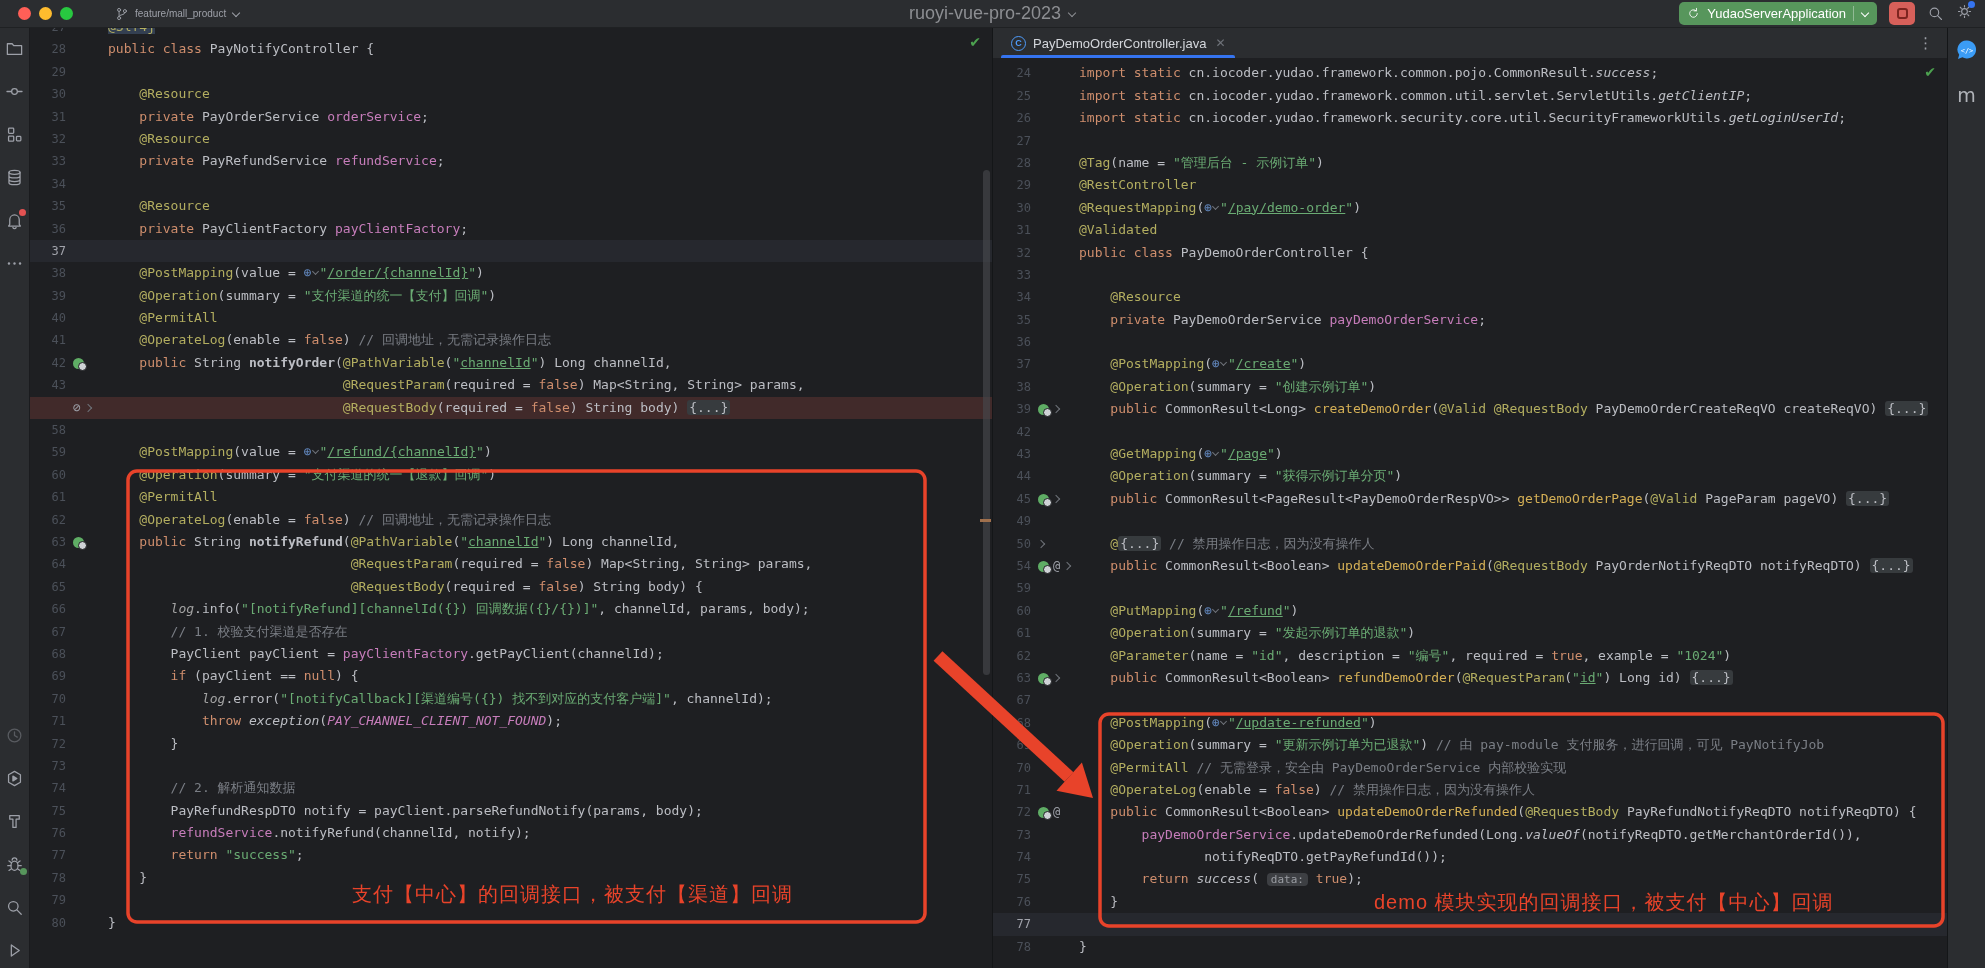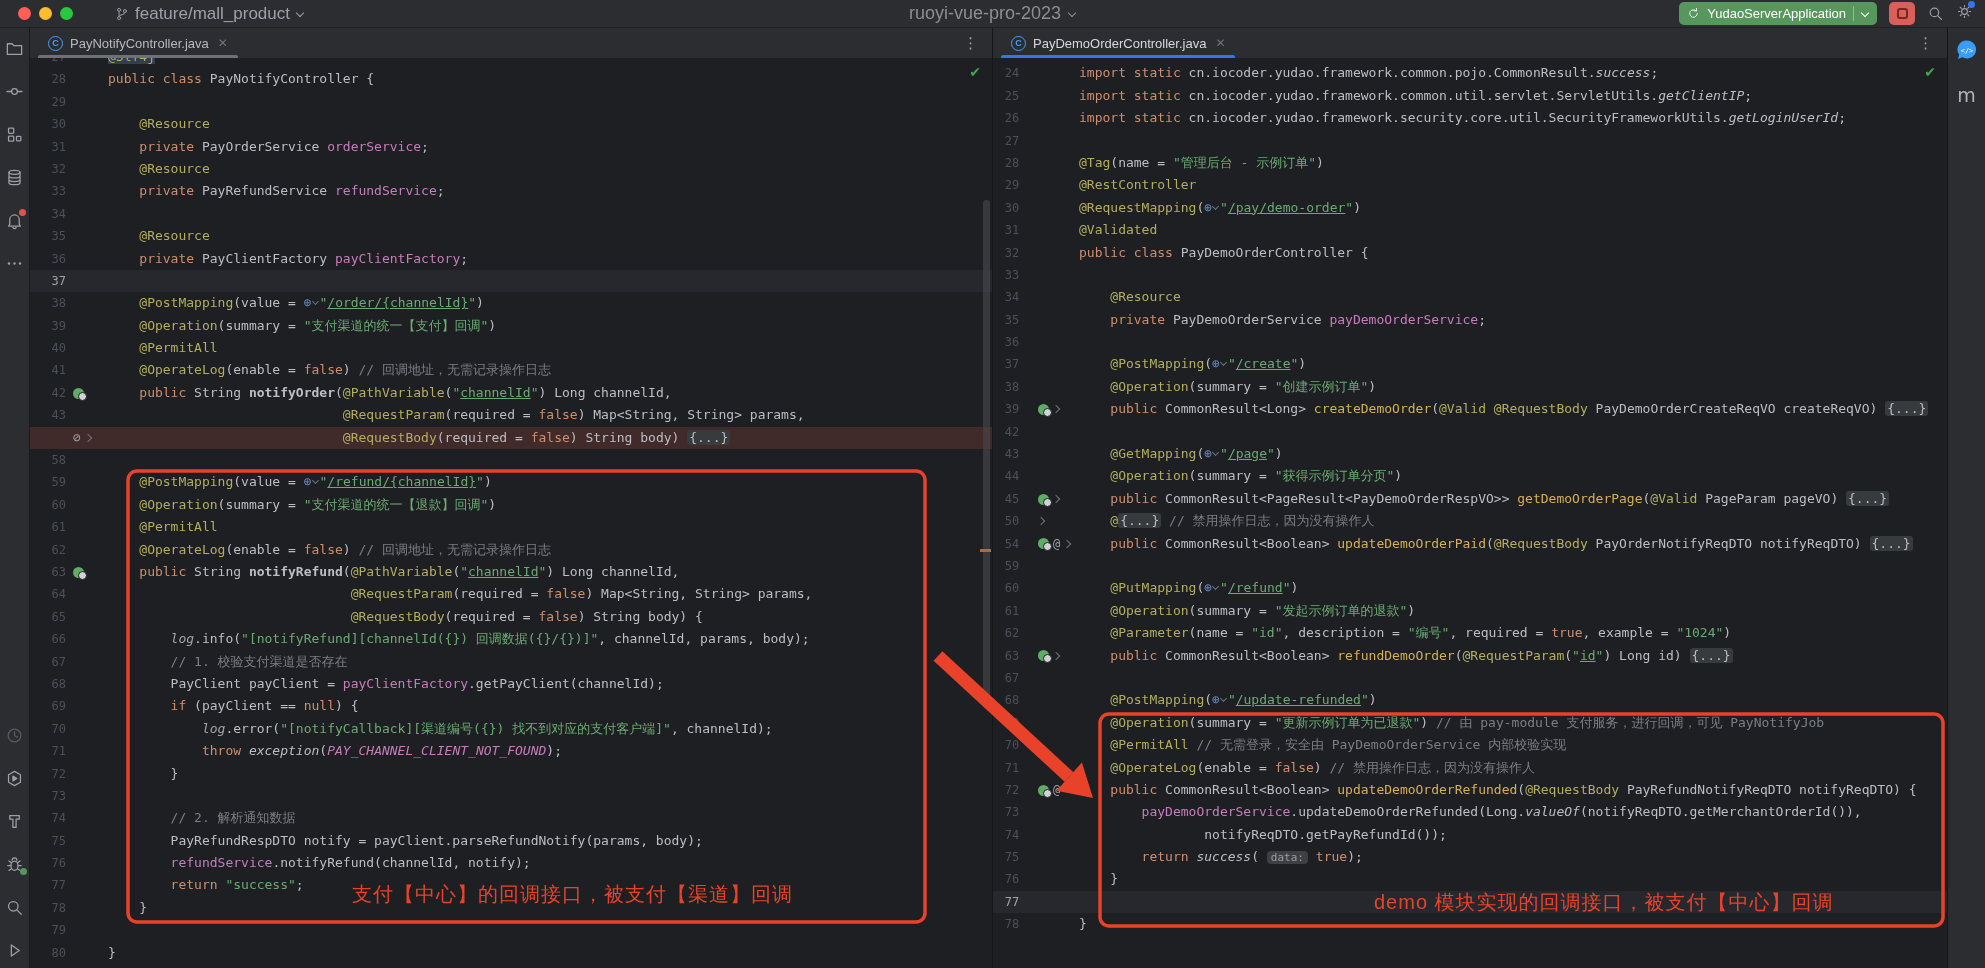--- a/index.html
+++ b/index.html
@@ -8,21 +8,21 @@
     background: #1e1f22; font-family: "Liberation Sans", sans-serif; color: #bcbec4;
   }
   
   .titlebar {
     height: 28px; background: #2b2d30; display: flex; align-items: center;
     position: relative; border-bottom: 1px solid #1f2123; padding: 0 12px;
   }
   .traffic { display: flex; gap: 8px; margin-left: 6px; }
   .tl { width: 13px; height: 13px; border-radius: 50%; }
   .tl.close { background: #ff5f57; } .tl.min { background: #febc2e; } .tl.max { background: #28c840; }
-  .branch-widget { display: flex; align-items: center; gap: 6px; margin-left: 42px; color: #9da0a8; font-size: 17px; cursor: default; }
+  .branch-widget { display: flex; align-items: center; gap: 6px; margin-left: 42px; color: #9da0a8; font-size: 10px; cursor: default; }
   .proj-center { position: absolute; left: 0; right: 0; text-align: center; color: #8c8e92; font-size: 18px; pointer-events: none; }
   .proj-inner { display: inline-flex; align-items: center; gap: 7px; pointer-events: auto; }
   .tb-right { margin-left: auto; display: flex; align-items: center; gap: 12px; }
   .run-pill {
     display: flex; align-items: center; gap: 7px; background: #57965c; color: #fff;
     border-radius: 5px; padding: 3px 8px; font-size: 13px; height: 23px;
   }
   .run-pill .sep { width: 1px; height: 15px; background: rgba(255,255,255,.35); }
   .stop-btn { width: 26px; height: 23px; background: #d7605a; border-radius: 5px; display: flex; align-items: center; justify-content: center; }
   .stop-inner { width: 11px; height: 11px; border: 2.5px solid #7d241f; border-radius: 3px; }
@@ -69,21 +69,21 @@
   .editor { position: relative; flex: 1; overflow: hidden; }
   .code-area { position: absolute; left: 0; right: 0; }
   #code-left { top: -12px; }
   #code-right { top: -18px; }
   .row { display: flex; height: 22.4px; line-height: 22.4px; white-space: pre;
     font-family: "DejaVu Sans Mono", monospace; font-size: 13px; }
   .row.bg-caret { background: #26282e; }
   .row.bg-bp { background: #412a2a; }
   .ln { flex: 0 0 36px; text-align: right; color: #4b5059; font-size: 12px; }
   .ln-hl { color: #a1a3ab; }
-  .pane-right .ln { flex-basis: 38px; text-align: center; }
+  .pane-right .ln { flex-basis: 38px; }
   .gic { flex: 0 0 42px; display: inline-flex; align-items: center; gap: 4px; padding-left: 7px; }
   .pane-right .gic { flex-basis: 48px; }
   .codeline { flex: 1 1 auto; overflow: hidden; }
   
   .gi-ep { width: 11px; height: 11px; border-radius: 50%; background: #5fad65; position: relative; display: inline-block; }
   .gi-ep::after { content: ""; position: absolute; width: 7px; height: 7px; border-radius: 50%;
     background: #cfd2d6; border: 1px solid #1e1f22; right: -3px; bottom: -2px; }
   .gi-at { color: #9da0a8; font-size: 12px; font-family: "DejaVu Sans Mono", monospace; }
   .gi-chev { width: 8px; height: 8px; display: inline-block; position: relative; }
   .gi-chev::after { content: ""; position: absolute; left: 0; top: 1px; width: 5px; height: 5px;
@@ -237,28 +237,20 @@
       </svg>
     </span>
     <span class="ab-icon">
       <svg class="icon" width="19" height="19" viewBox="0 0 24 24">
         <path d="M8 5 L18 12 L8 19 z"></path>
       </svg>
     </span>
   </div>
 
   <div class="pane pane-left">
-    <div class="tabbar">
-      <div class="tab tab-underline-gray">
-        <span class="cls-icon"></span>
-        <span>PayNotifyController.java</span>
-        <span class="close-x"></span>
-      </div>
-      <span class="more-dots"></span>
-    </div>
     <div class="editor">
       <div class="code-area" id="code-left">
           <div class="row"><span class="ln">27</span><span class="gic"></span><span class="codeline"><span class="a sel">@Slf4j</span></span></div>
           <div class="row"><span class="ln">28</span><span class="gic"></span><span class="codeline"><span class="k">public class </span><span class="d">PayNotifyController {</span></span></div>
           <div class="row"><span class="ln">29</span><span class="gic"></span><span class="codeline"></span></div>
           <div class="row"><span class="ln">30</span><span class="gic"></span><span class="codeline"><span class="a">    @Resource</span></span></div>
           <div class="row"><span class="ln">31</span><span class="gic"></span><span class="codeline"><span class="k">    private </span><span class="d">PayOrderService </span><span class="f">orderService</span><span class="d">;</span></span></div>
           <div class="row"><span class="ln">32</span><span class="gic"></span><span class="codeline"><span class="a">    @Resource</span></span></div>
           <div class="row"><span class="ln">33</span><span class="gic"></span><span class="codeline"><span class="k">    private </span><span class="d">PayRefundService </span><span class="f">refundService</span><span class="d">;</span></span></div>
           <div class="row"><span class="ln">34</span><span class="gic"></span><span class="codeline"></span></div>
@@ -327,20 +319,21 @@
           <div class="row"><span class="ln">34</span><span class="gic"></span><span class="codeline"><span class="a">    @Resource</span></span></div>
           <div class="row"><span class="ln">35</span><span class="gic"></span><span class="codeline"><span class="k">    private </span><span class="d">PayDemoOrderService </span><span class="f">payDemoOrderService</span><span class="d">;</span></span></div>
           <div class="row"><span class="ln">36</span><span class="gic"></span><span class="codeline"></span></div>
           <div class="row"><span class="ln">37</span><span class="gic"></span><span class="codeline"><span class="a">    @PostMapping</span><span class="d">(</span><span class="gl">⊕</span><span class="glc"></span><span class="s">"</span><span class="u">/create</span><span class="s">"</span><span class="d">)</span></span></div>
           <div class="row"><span class="ln">38</span><span class="gic"></span><span class="codeline"><span class="a">    @Operation</span><span class="d">(summary = </span><span class="s">"创建示例订单"</span><span class="d">)</span></span></div>
           <div class="row"><span class="ln">39</span><span class="gic"><span class="gi-ep"></span><span class="gi-chev"></span></span><span class="codeline"><span class="k">    public </span><span class="d">CommonResult&lt;Long&gt; </span><span class="m">createDemoOrder</span><span class="d">(</span><span class="a">@Valid @RequestBody </span><span class="d">PayDemoOrderCreateReqVO createReqVO) </span><span class="fd">{...}</span></span></div>
           <div class="row"><span class="ln">42</span><span class="gic"></span><span class="codeline"></span></div>
           <div class="row"><span class="ln">43</span><span class="gic"></span><span class="codeline"><span class="a">    @GetMapping</span><span class="d">(</span><span class="gl">⊕</span><span class="glc"></span><span class="s">"</span><span class="u">/page</span><span class="s">"</span><span class="d">)</span></span></div>
           <div class="row"><span class="ln">44</span><span class="gic"></span><span class="codeline"><span class="a">    @Operation</span><span class="d">(summary = </span><span class="s">"获得示例订单分页"</span><span class="d">)</span></span></div>
           <div class="row"><span class="ln">45</span><span class="gic"><span class="gi-ep"></span><span class="gi-chev"></span></span><span class="codeline"><span class="k">    public </span><span class="d">CommonResult&lt;PageResult&lt;PayDemoOrderRespVO&gt;&gt; </span><span class="m">getDemoOrderPage</span><span class="d">(</span><span class="a">@Valid </span><span class="d">PageParam pageVO) </span><span class="fd">{...}</span></span></div>
+          <div class="row"><span class="ln">49</span><span class="gic"></span><span class="codeline"></span></div>
           <div class="row"><span class="ln">50</span><span class="gic"><span class="gi-chev"></span></span><span class="codeline"><span class="a">    @</span><span class="fd">{...}</span><span class="d"> </span><span class="c">// 禁用操作日志，因为没有操作人</span></span></div>
           <div class="row"><span class="ln">54</span><span class="gic"><span class="gi-ep"></span><span class="gi-at">@</span><span class="gi-chev"></span></span><span class="codeline"><span class="k">    public </span><span class="d">CommonResult&lt;Boolean&gt; </span><span class="m">updateDemoOrderPaid</span><span class="d">(</span><span class="a">@RequestBody </span><span class="d">PayOrderNotifyReqDTO notifyReqDTO) </span><span class="fd">{...}</span></span></div>
           <div class="row"><span class="ln">59</span><span class="gic"></span><span class="codeline"></span></div>
           <div class="row"><span class="ln">60</span><span class="gic"></span><span class="codeline"><span class="a">    @PutMapping</span><span class="d">(</span><span class="gl">⊕</span><span class="glc"></span><span class="s">"</span><span class="u">/refund</span><span class="s">"</span><span class="d">)</span></span></div>
           <div class="row"><span class="ln">61</span><span class="gic"></span><span class="codeline"><span class="a">    @Operation</span><span class="d">(summary = </span><span class="s">"发起示例订单的退款"</span><span class="d">)</span></span></div>
           <div class="row"><span class="ln">62</span><span class="gic"></span><span class="codeline"><span class="a">    @Parameter</span><span class="d">(name = </span><span class="s">"id"</span><span class="d">, description = </span><span class="s">"编号"</span><span class="d">, required = </span><span class="k">true</span><span class="d">, example = </span><span class="s">"1024"</span><span class="d">)</span></span></div>
           <div class="row"><span class="ln">63</span><span class="gic"><span class="gi-ep"></span><span class="gi-chev"></span></span><span class="codeline"><span class="k">    public </span><span class="d">CommonResult&lt;Boolean&gt; </span><span class="m">refundDemoOrder</span><span class="d">(</span><span class="a">@RequestParam</span><span class="d">(</span><span class="s">"</span><span class="u">id</span><span class="s">"</span><span class="d">) Long id) </span><span class="fd">{...}</span></span></div>
           <div class="row"><span class="ln">67</span><span class="gic"></span><span class="codeline"></span></div>
           <div class="row"><span class="ln">68</span><span class="gic"></span><span class="codeline"><span class="a">    @PostMapping</span><span class="d">(</span><span class="gl">⊕</span><span class="glc"></span><span class="s">"</span><span class="u">/update-refunded</span><span class="s">"</span><span class="d">)</span></span></div>
           <div class="row"><span class="ln">69</span><span class="gic"></span><span class="codeline"><span class="a">    @Operation</span><span class="d">(summary = </span><span class="s">"更新示例订单为已退款"</span><span class="d">) </span><span class="c">// 由 pay-module 支付服务，进行回调，可见 PayNotifyJob</span></span></div>

